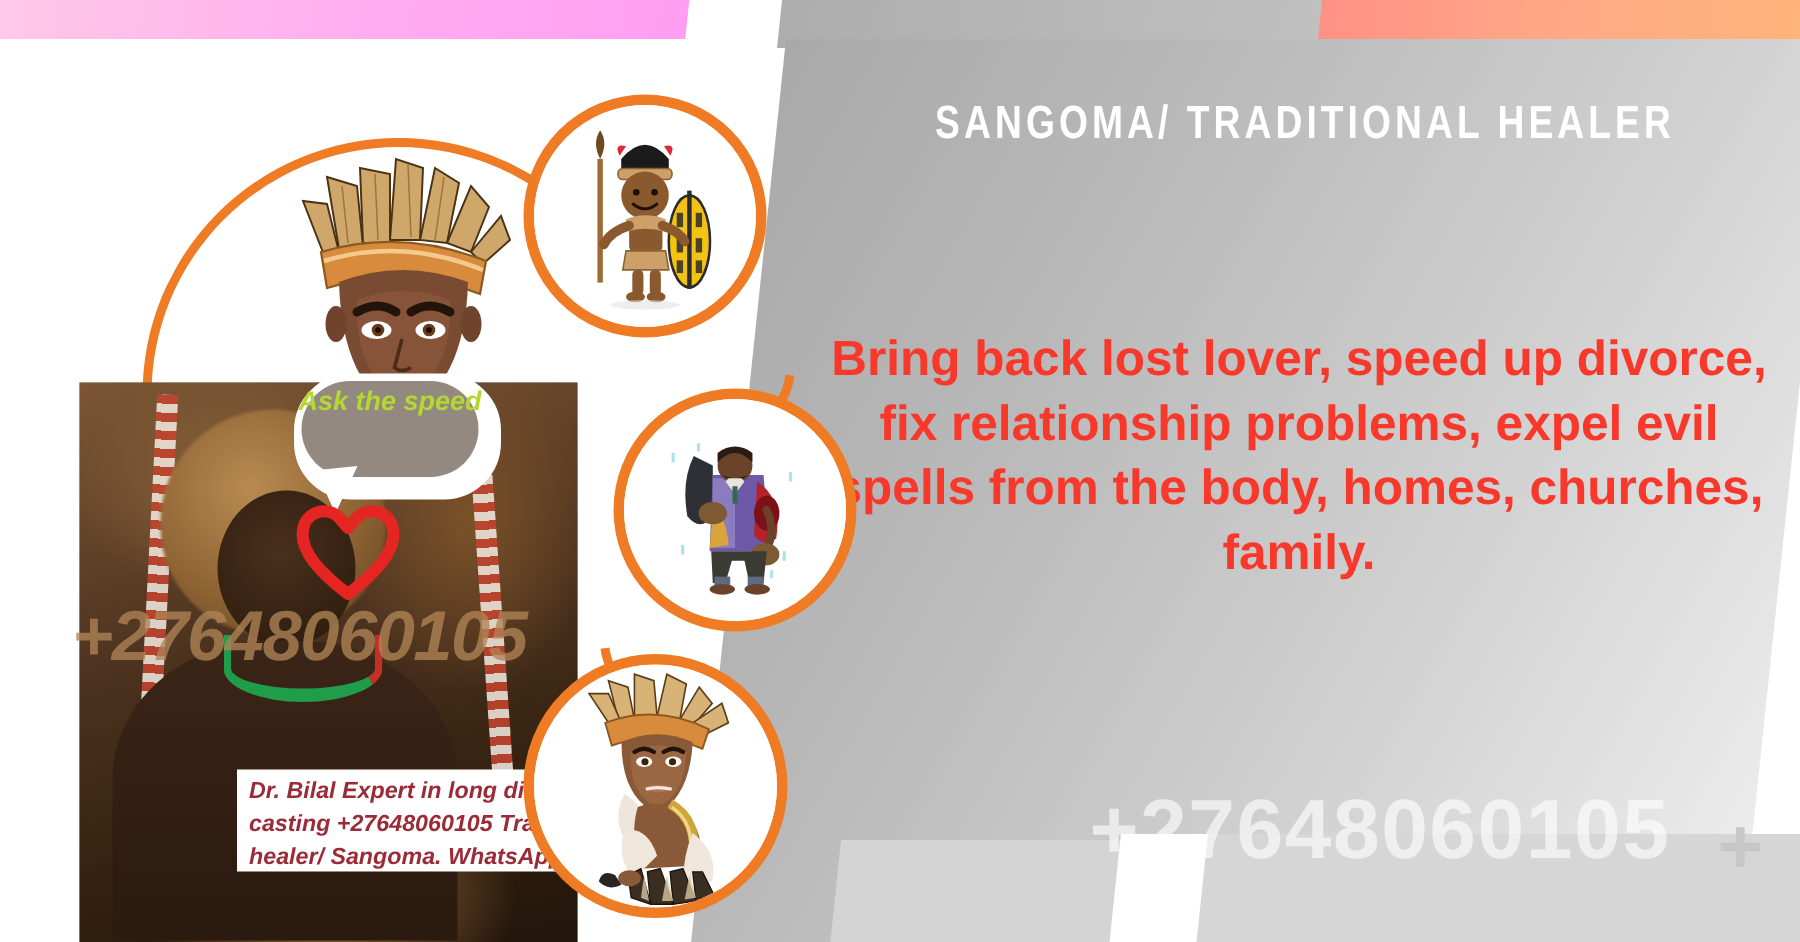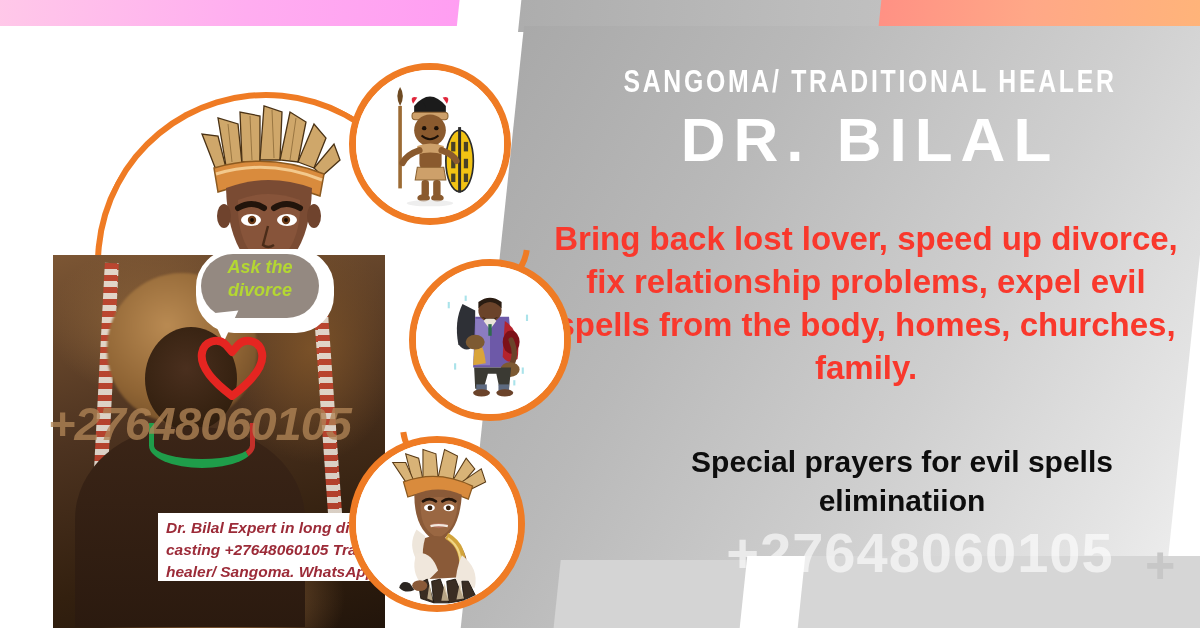--- a/index.html
+++ b/index.html
@@ -186,23 +186,21 @@
   <div class="banner-gray-top"></div>
   <div class="banner-orange"></div>
 
   <div class="gray-panel"></div>
   <div class="gray-wedge-low"></div>
   <div class="white-diag"></div>
   <div class="gray-right-foot"></div>
   <div class="plus-mark">+</div>
 
   <div class="kicker">SANGOMA/ TRADITIONAL HEALER</div>
-  <div class="doctor">DR. BILAL</div>
   <div class="red-block">Bring back lost lover, speed up divorce, fix relationship problems, expel evil spells from the body, homes, churches, family.</div>
-  <div class="black-block">Special prayers for  evil spells eliminatiion</div>
   <div class="watermark-right">+27648060105</div>
 
 
   <div class="big-arc"></div>
 
   <div class="hero">
     <svg viewBox="0 0 200 210" xmlns="http://www.w3.org/2000/svg">
       <g>
 
         <g stroke="#4a3215" stroke-width="1.3" fill="#cfa76a">
@@ -259,21 +257,21 @@
     <div class="bead-r"></div>
     <div class="hair"></div>
     <div class="face"></div>
     <div class="shoulder"></div>
     <div class="necklace"></div>
   </div>
 
   <div class="bubble"></div>
   <div class="bubble-mask"></div>
   <div class="bubble-tail"></div>
-  <div class="bubble-text">Ask the divorce</div>
+  <div class="bubble-text">Ask the speed</div>
 
   <div class="heart">
     <svg viewBox="0 0 72 66" xmlns="http://www.w3.org/2000/svg">
       <path d="M36 62 C12 44 4 30 6 19 C8 7 22 3 30 11 L36 18 L42 11 C50 3 64 7 66 19 C68 30 60 44 36 62Z" fill="none" stroke="#e52521" stroke-width="8" stroke-linejoin="round"></path>
     </svg>
   </div>
 
   <div class="photo-phone">+27648060105</div>
 
   <div class="caption">

